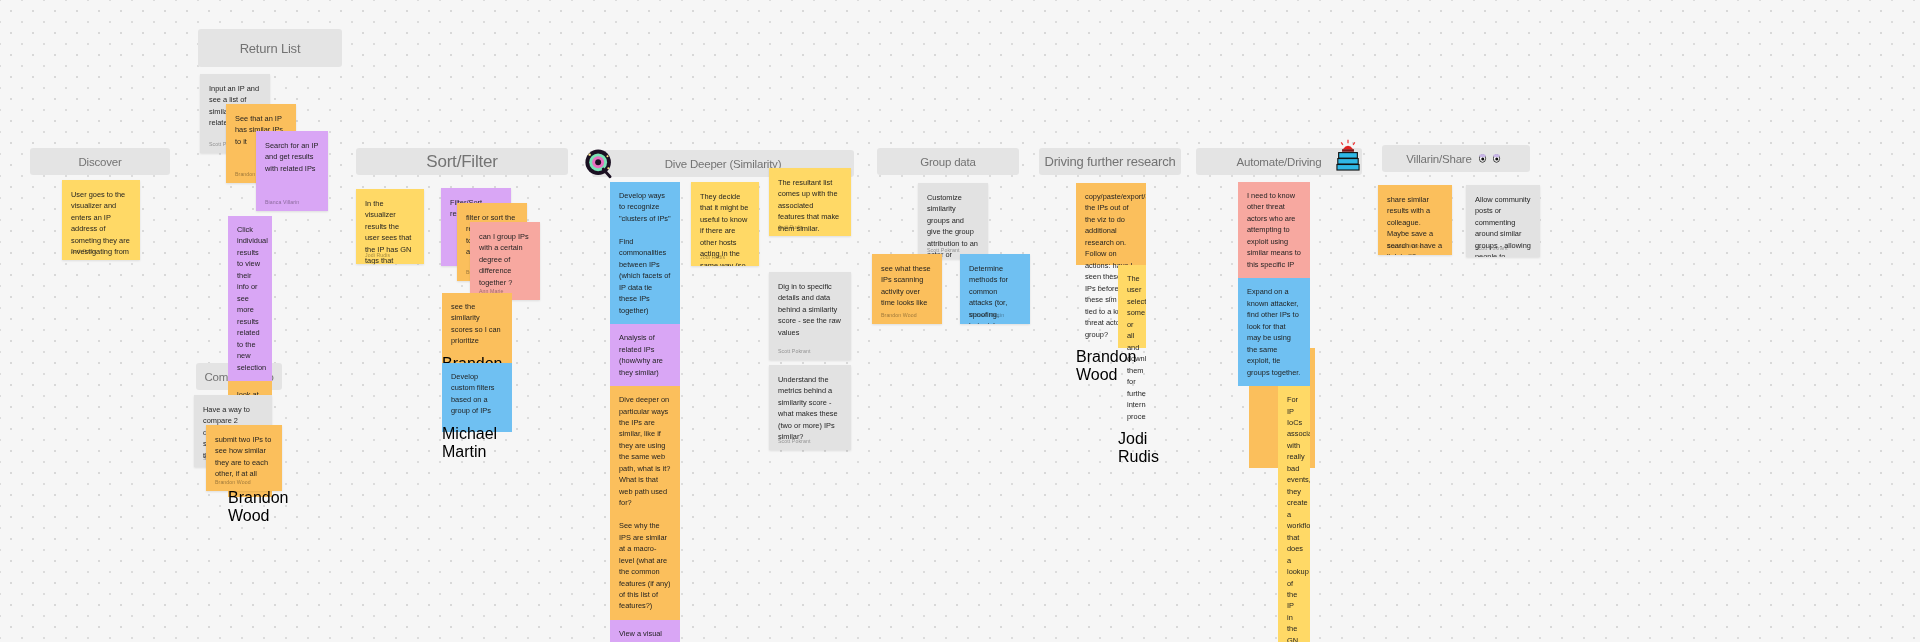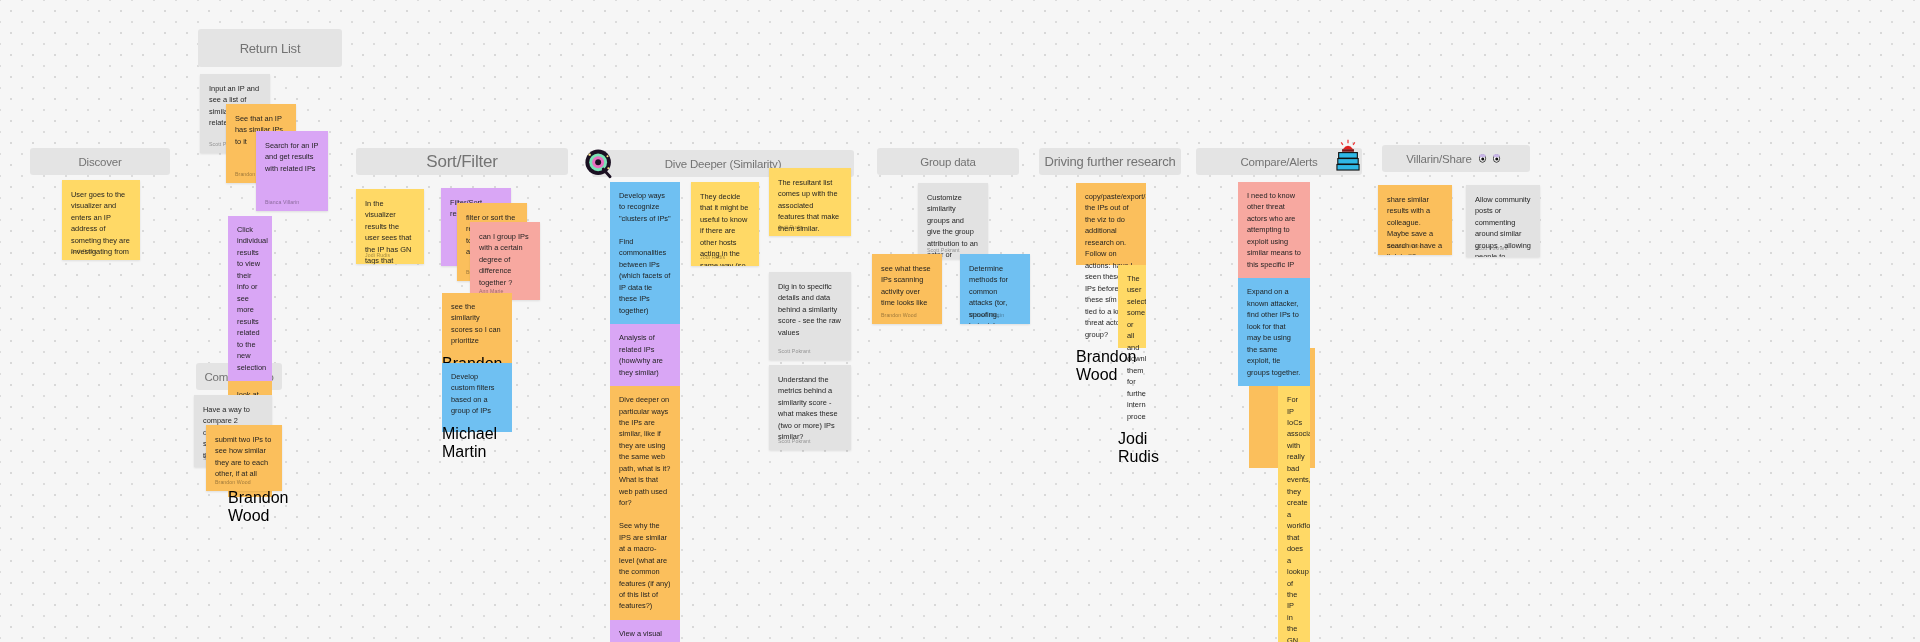--- a/index.html
+++ b/index.html
@@ -83,21 +83,21 @@
 
   <div class="frame-title" style="left:877px;top:148px;width:142px;height:27px;font-size:11.5px;">
     <span>Group data</span>
   </div>
 
   <div class="frame-title" style="left:1039px;top:148px;width:142px;height:27px;font-size:13px;">
     <span>Driving further research</span>
   </div>
 
   <div class="frame-title" style="left:1196px;top:148px;width:166px;height:27px;font-size:11.5px;">
-    <span>Compare/Alerts</span>
+    <span>Automate/Driving</span>
   </div>
 
   <div class="frame-title" style="left:1382px;top:145px;width:148px;height:27px;font-size:11.5px;">
     <span>Villarin/Share</span>
     <span class="eyes">
       <svg width="13" height="13" viewBox="0 0 26 26">
         <ellipse cx="7" cy="13" rx="6.2" ry="7.6" fill="#fff" stroke="#111" stroke-width="1.6"></ellipse>
         <ellipse cx="7" cy="7.5" rx="6.2" ry="3.4" fill="#c9b6e8"></ellipse>
         <circle cx="7.5" cy="14" r="3" fill="#111"></circle>
       </svg>

